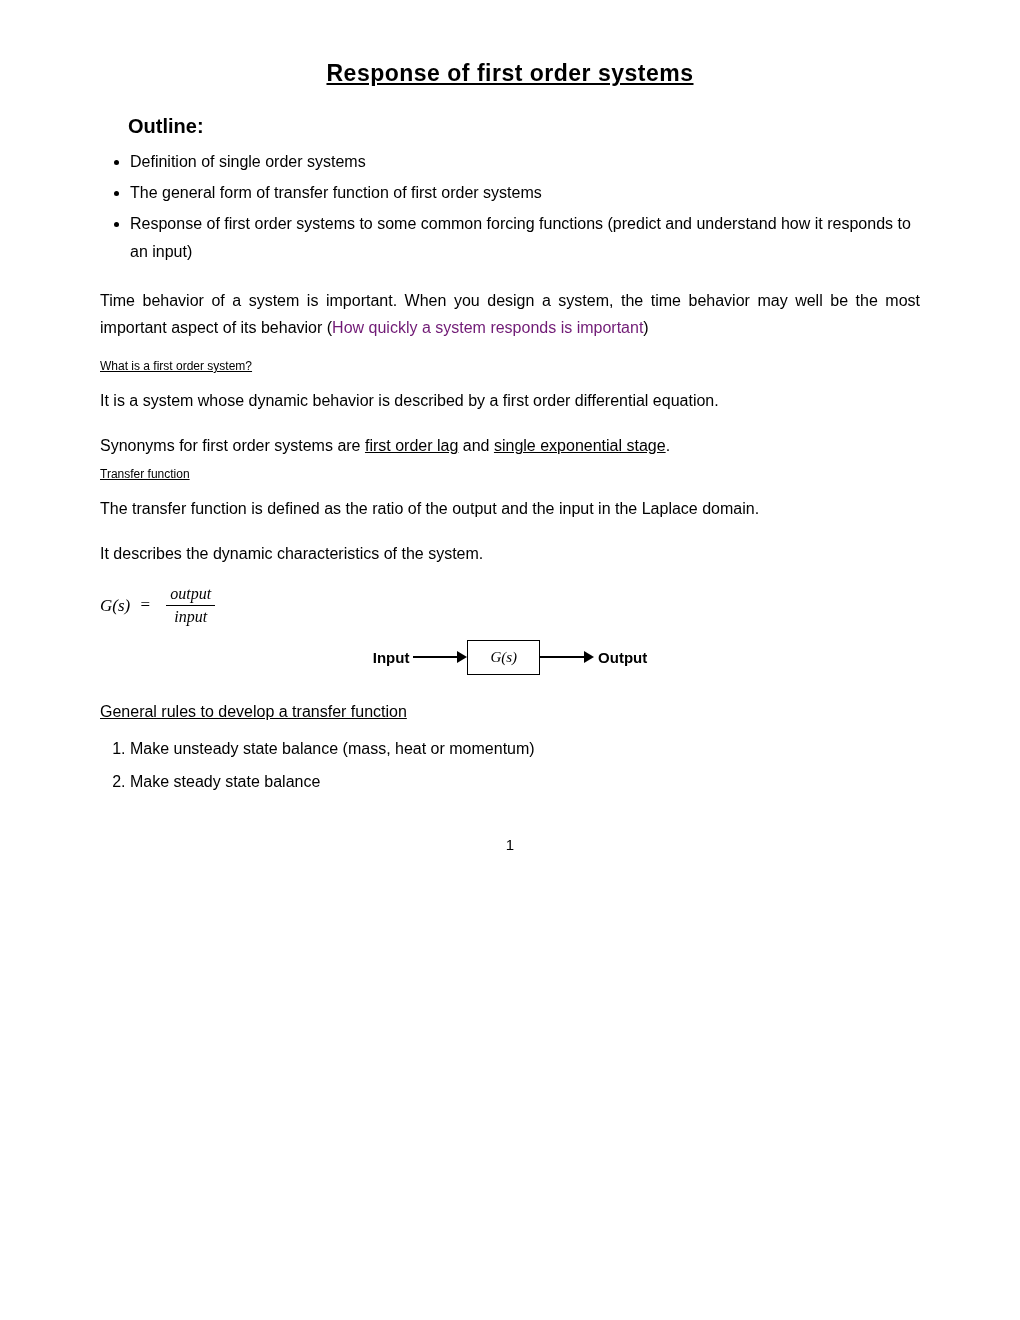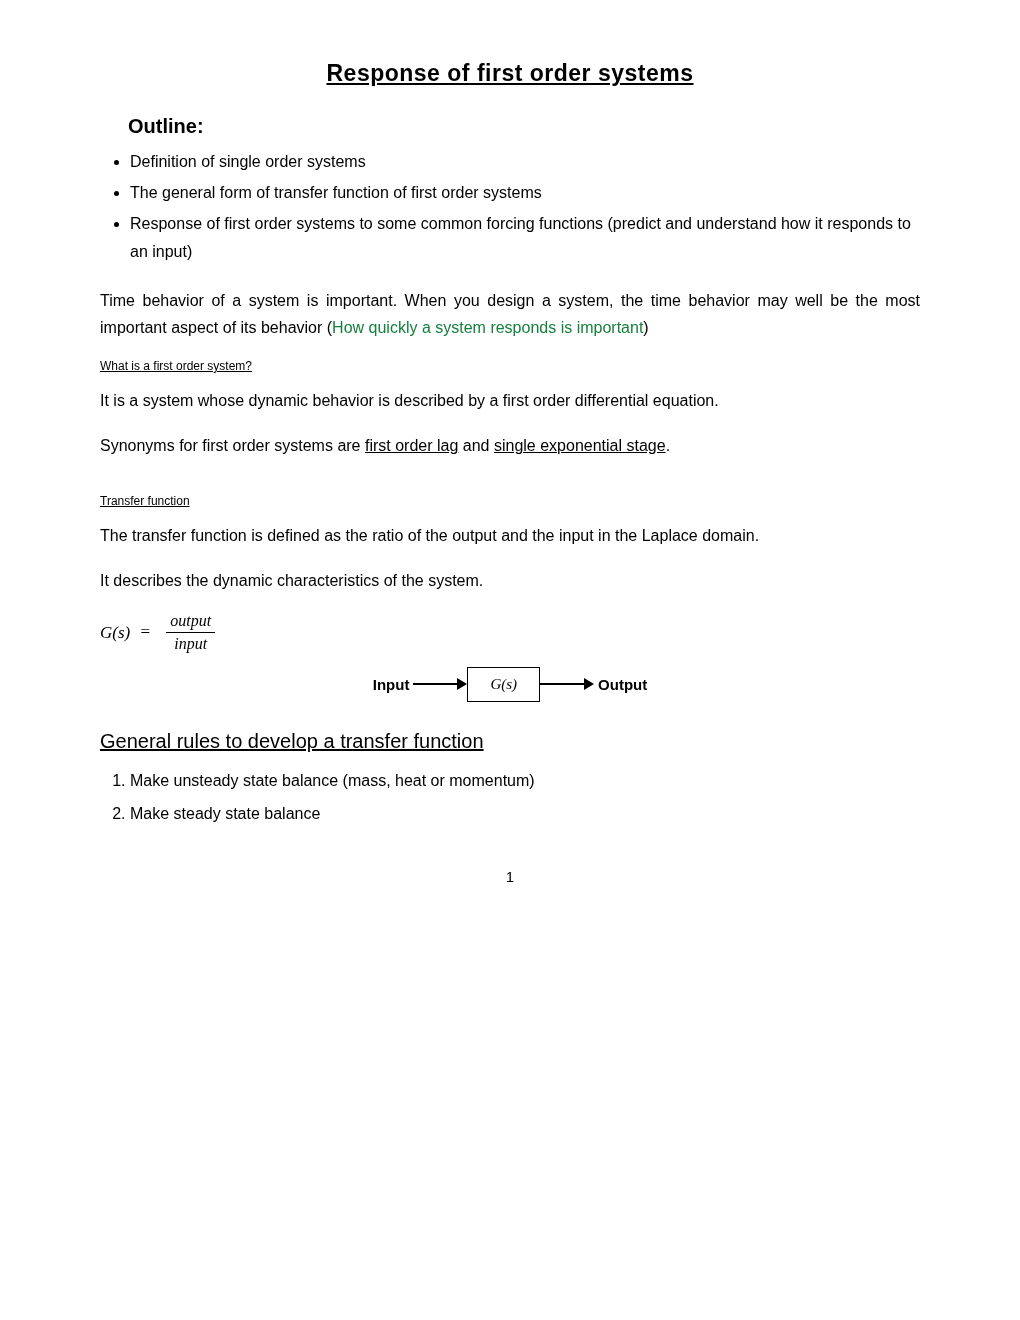--- a/index.html
+++ b/index.html
@@ -51,36 +51,36 @@
 
     .paragraph {
       font-family: Arial, sans-serif;
       font-size: 16px;
       line-height: 1.7;
       margin-bottom: 18px;
       text-align: justify;
     }
 
     .highlight-blue {
-      color: #15803d;
+      color: #701a75;
     }
 
     .section-heading {
       font-family: Arial, sans-serif;
       font-size: 12px;
       text-decoration: underline;
       margin-bottom: 14px;
       margin-top: 4px;
     }
 
     .synonyms-paragraph {
       font-family: Arial, sans-serif;
       font-size: 16px;
       line-height: 1.7;
-      margin-bottom: 34px;
+      margin-bottom: 7px;
     }
 
     .underline-text {
       text-decoration: underline;
     }
 
     .math-block {
       text-align: left;
       margin: 18px 0 14px 0;
       font-size: 17px;
@@ -147,21 +147,21 @@
       padding: 8px 22px;
       font-family: 'Times New Roman', Times, serif;
       font-style: italic;
       font-size: 15px;
       font-weight: normal;
       background: #fff;
     }
 
     .general-rules-heading {
       font-family: Arial, sans-serif;
-      font-size: 20px;
+      font-size: 16px;
       text-decoration: underline;
       margin-bottom: 14px;
     }
 
     .numbered-list {
       font-family: Arial, sans-serif;
       font-size: 16px;
       line-height: 1.8;
       padding-left: 30px;
       margin-bottom: 20px;

